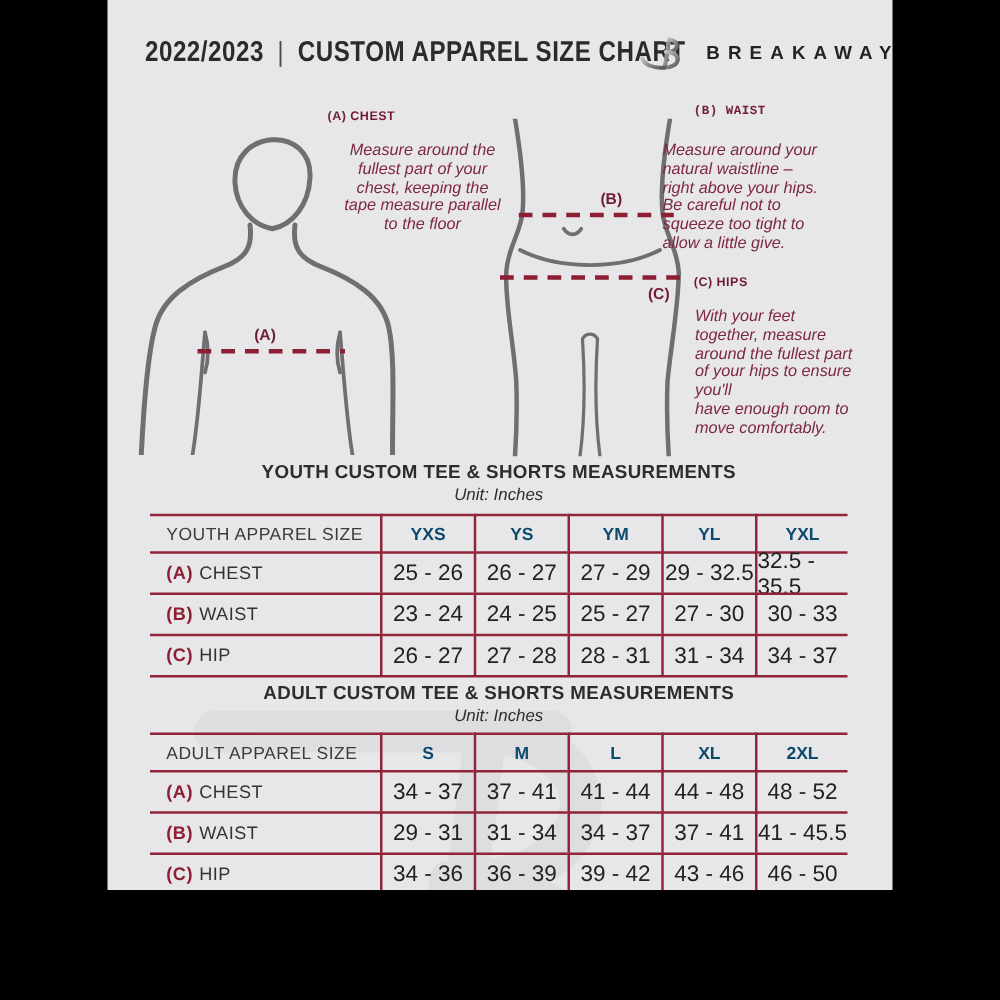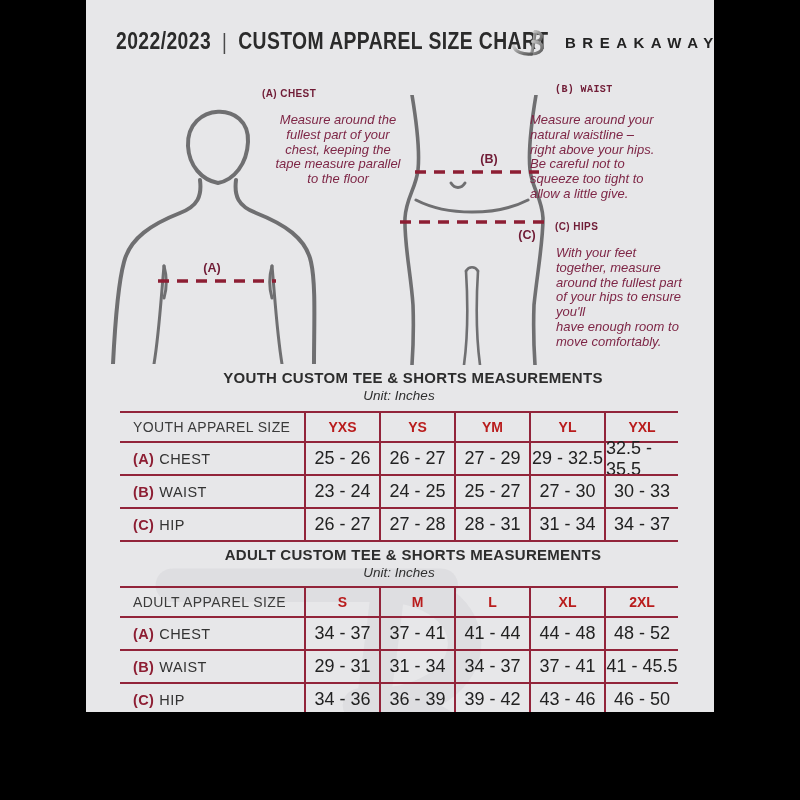--- a/index.html
+++ b/index.html
@@ -23,33 +23,33 @@
   #chest-head{left:176px;top:88px;} #chest-body{left:177px;top:113px;width:150px;text-align:center;}
   #waist-head{left:469px;top:84px;font-family:Liberation Mono, monospace;} #waist-body{left:444px;top:113px;width:150px;}
   #hips-head{left:469px;top:221px;} #hips-body{left:470px;top:246px;width:150px;}
 
   
   .fig{position:absolute;}
   #torso-figure{left:22px;top:84px;}
   #lower-figure{left:306px;top:95px;}
 
   
-  .tbl-title{position:absolute;width:558px;left:48px;text-align:center;font-weight:700;
+  .tbl-title{position:absolute;width:558px;left:34px;text-align:center;font-weight:700;
     font-size:15px;letter-spacing:.3px;color:#2d2d2d;}
   .tbl-unit{position:absolute;width:558px;left:34px;text-align:center;font-style:italic;
     font-size:13.5px;color:#2f2f2f;}
   .grid{position:absolute;left:34px;width:558px;display:grid;z-index:1;
     grid-template-columns:184px 75px 75px 75px 75px 74px;
     grid-auto-rows:33px;border-bottom:2px solid #92243a;}
   .grid .cell{border-top:2px solid #92243a;display:flex;align-items:center;
     justify-content:center;font-size:18px;color:#222;}
   .grid .cell.vline{border-left:2px solid #92243a;}
   .grid .label-col{justify-content:flex-start;padding-left:13px;}
   .grid .head-label{font-size:14px;letter-spacing:.4px;color:#3b3b3b;}
-  .grid .head-size{font-weight:700;font-size:14px;color:#b91c1c;}
+  .grid .head-size{font-weight:700;font-size:14px;color:#0c4a6e;}
   .grid .row-label{font-size:14.5px;letter-spacing:.4px;color:#333;}
   .grid .prefix{font-weight:700;color:#8d1e33;margin-right:5px;}
   .grid.youth{top:411px;grid-template-rows:30px 33px 33px 33px;}
   .grid.adult{top:586px;grid-template-rows:30px 33px 33px 33px;}
   #youth-title{top:369px;} #youth-unit{top:388px;}
   #adult-title{top:546px;} #adult-unit{top:565px;}
 
   
   .watermark-wrap{position:absolute;left:0;top:470px;width:628px;height:272px;
     overflow:hidden;z-index:0;opacity:.75;}

